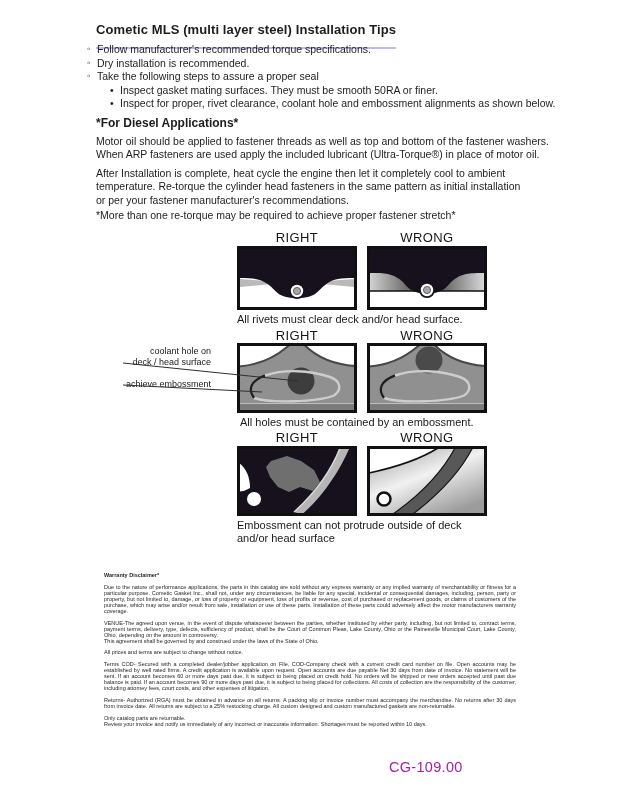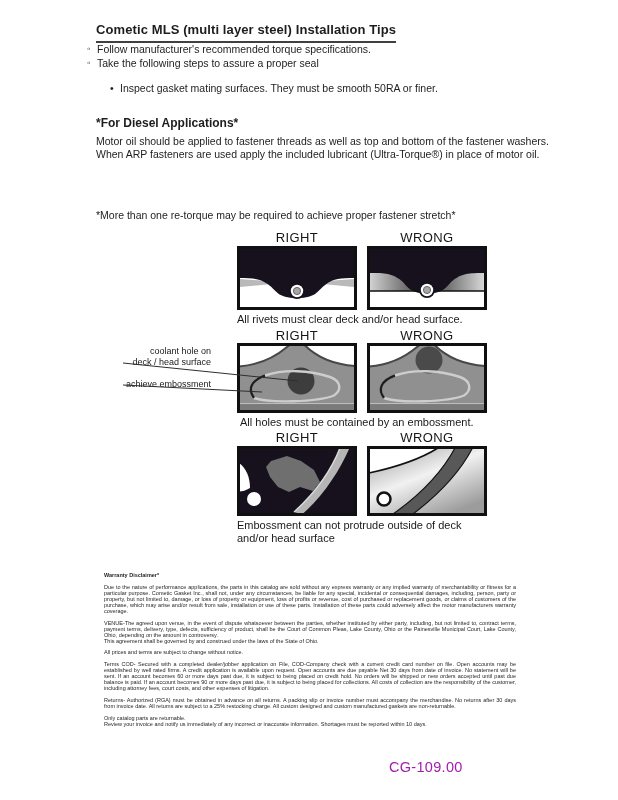--- a/index.html
+++ b/index.html
@@ -3,26 +3,26 @@
 <meta charset="utf-8">
 <style>
   html,body { margin:0; padding:0; background:#ffffff; }
   .page {
     position:relative; width:618px; height:800px; background:#ffffff;
     color:#1d1d1d; font-family:"Liberation Sans","DejaVu Sans",sans-serif;
     overflow:hidden;
   }
   .title {
     position:absolute; left:96px; top:22px; font-size:13px; font-weight:bold;
-    letter-spacing:0.1px; border-bottom:2px solid #404040; padding-bottom:4px;
+    letter-spacing:0.1px; border-bottom:2px solid #c4b5fd; padding-bottom:10px;
   }
   .bullets { position:absolute; left:87px; top:43px; font-size:10.5px; line-height:13.6px; }
   .b1 { position:relative; padding-left:10px; }
   .b1::before { content:"◦"; position:absolute; left:0; top:-1px; font-size:10px; }
-  .b2 { position:relative; padding-left:10px; margin-left:23px;margin-top:12px; }
+  .b2 { position:relative; padding-left:10px; margin-left:23px; }
   .b2::before { content:"•"; position:absolute; left:0; top:0; }
 
   .diesel-heading { position:absolute; left:96px; top:116px; font-size:12px; font-weight:bold; }
   .para { position:absolute; left:96px; width:460px; font-size:10.5px; line-height:13.4px; white-space:pre-line; }
   .para-motor { top:135px; }
   .para-after { top:167px; }
   .para-note  { top:209px; }
 
   .dg-label { position:absolute; width:120px; text-align:center; font-size:13px; letter-spacing:0.4px; color:#161616; }
   .dg-box   { position:absolute; width:120px; line-height:0; }
@@ -49,27 +49,32 @@
 </style>
 </head>
 <body>
 
 <div class="page">
 
   <div class="title">Cometic MLS (multi layer steel) Installation Tips</div>
 
   <div class="bullets">
     <div class="b1">Follow manufacturer's recommended torque specifications.</div>
+    <div class="b1">Dry installation is recommended.</div>
     <div class="b1">Take the following steps to assure a proper seal</div>
     <div class="b2">Inspect gasket mating surfaces.  They must be smooth 50RA or finer.</div>
+    <div class="b2">Inspect for proper, rivet clearance, coolant hole and embossment alignments as shown below.</div>
   </div>
 
   <div class="diesel-heading">*For Diesel Applications*</div>
   <div class="para para-motor">Motor oil should be applied to fastener threads as well as top and bottom of the fastener washers.
 When ARP fasteners are used apply the included lubricant (Ultra-Torque®) in place of motor oil.</div>
+  <div class="para para-after">After Installation is complete, heat cycle the engine then let it completely cool to ambient
+temperature. Re-torque the cylinder head fasteners in the same pattern as initial installation
+or per your fastener manufacturer's recommendations.</div>
   <div class="para para-note">*More than one re-torque may be required to achieve proper fastener stretch*</div>
 
   <div class="r1">
     <div class="dg-label col-right">RIGHT</div>
     <div class="dg-label col-wrong">WRONG</div>
     <div class="dg-box col-right">
       <svg viewBox="0 0 120 64" width="120" height="64">
         <rect width="120" height="64" fill="#ffffff"></rect>
         <polygon points="3,33 50,36.5 3,41" fill="#b9b9b9"></polygon>
         <polygon points="117,33 70,36.5 117,41" fill="#b9b9b9"></polygon>

